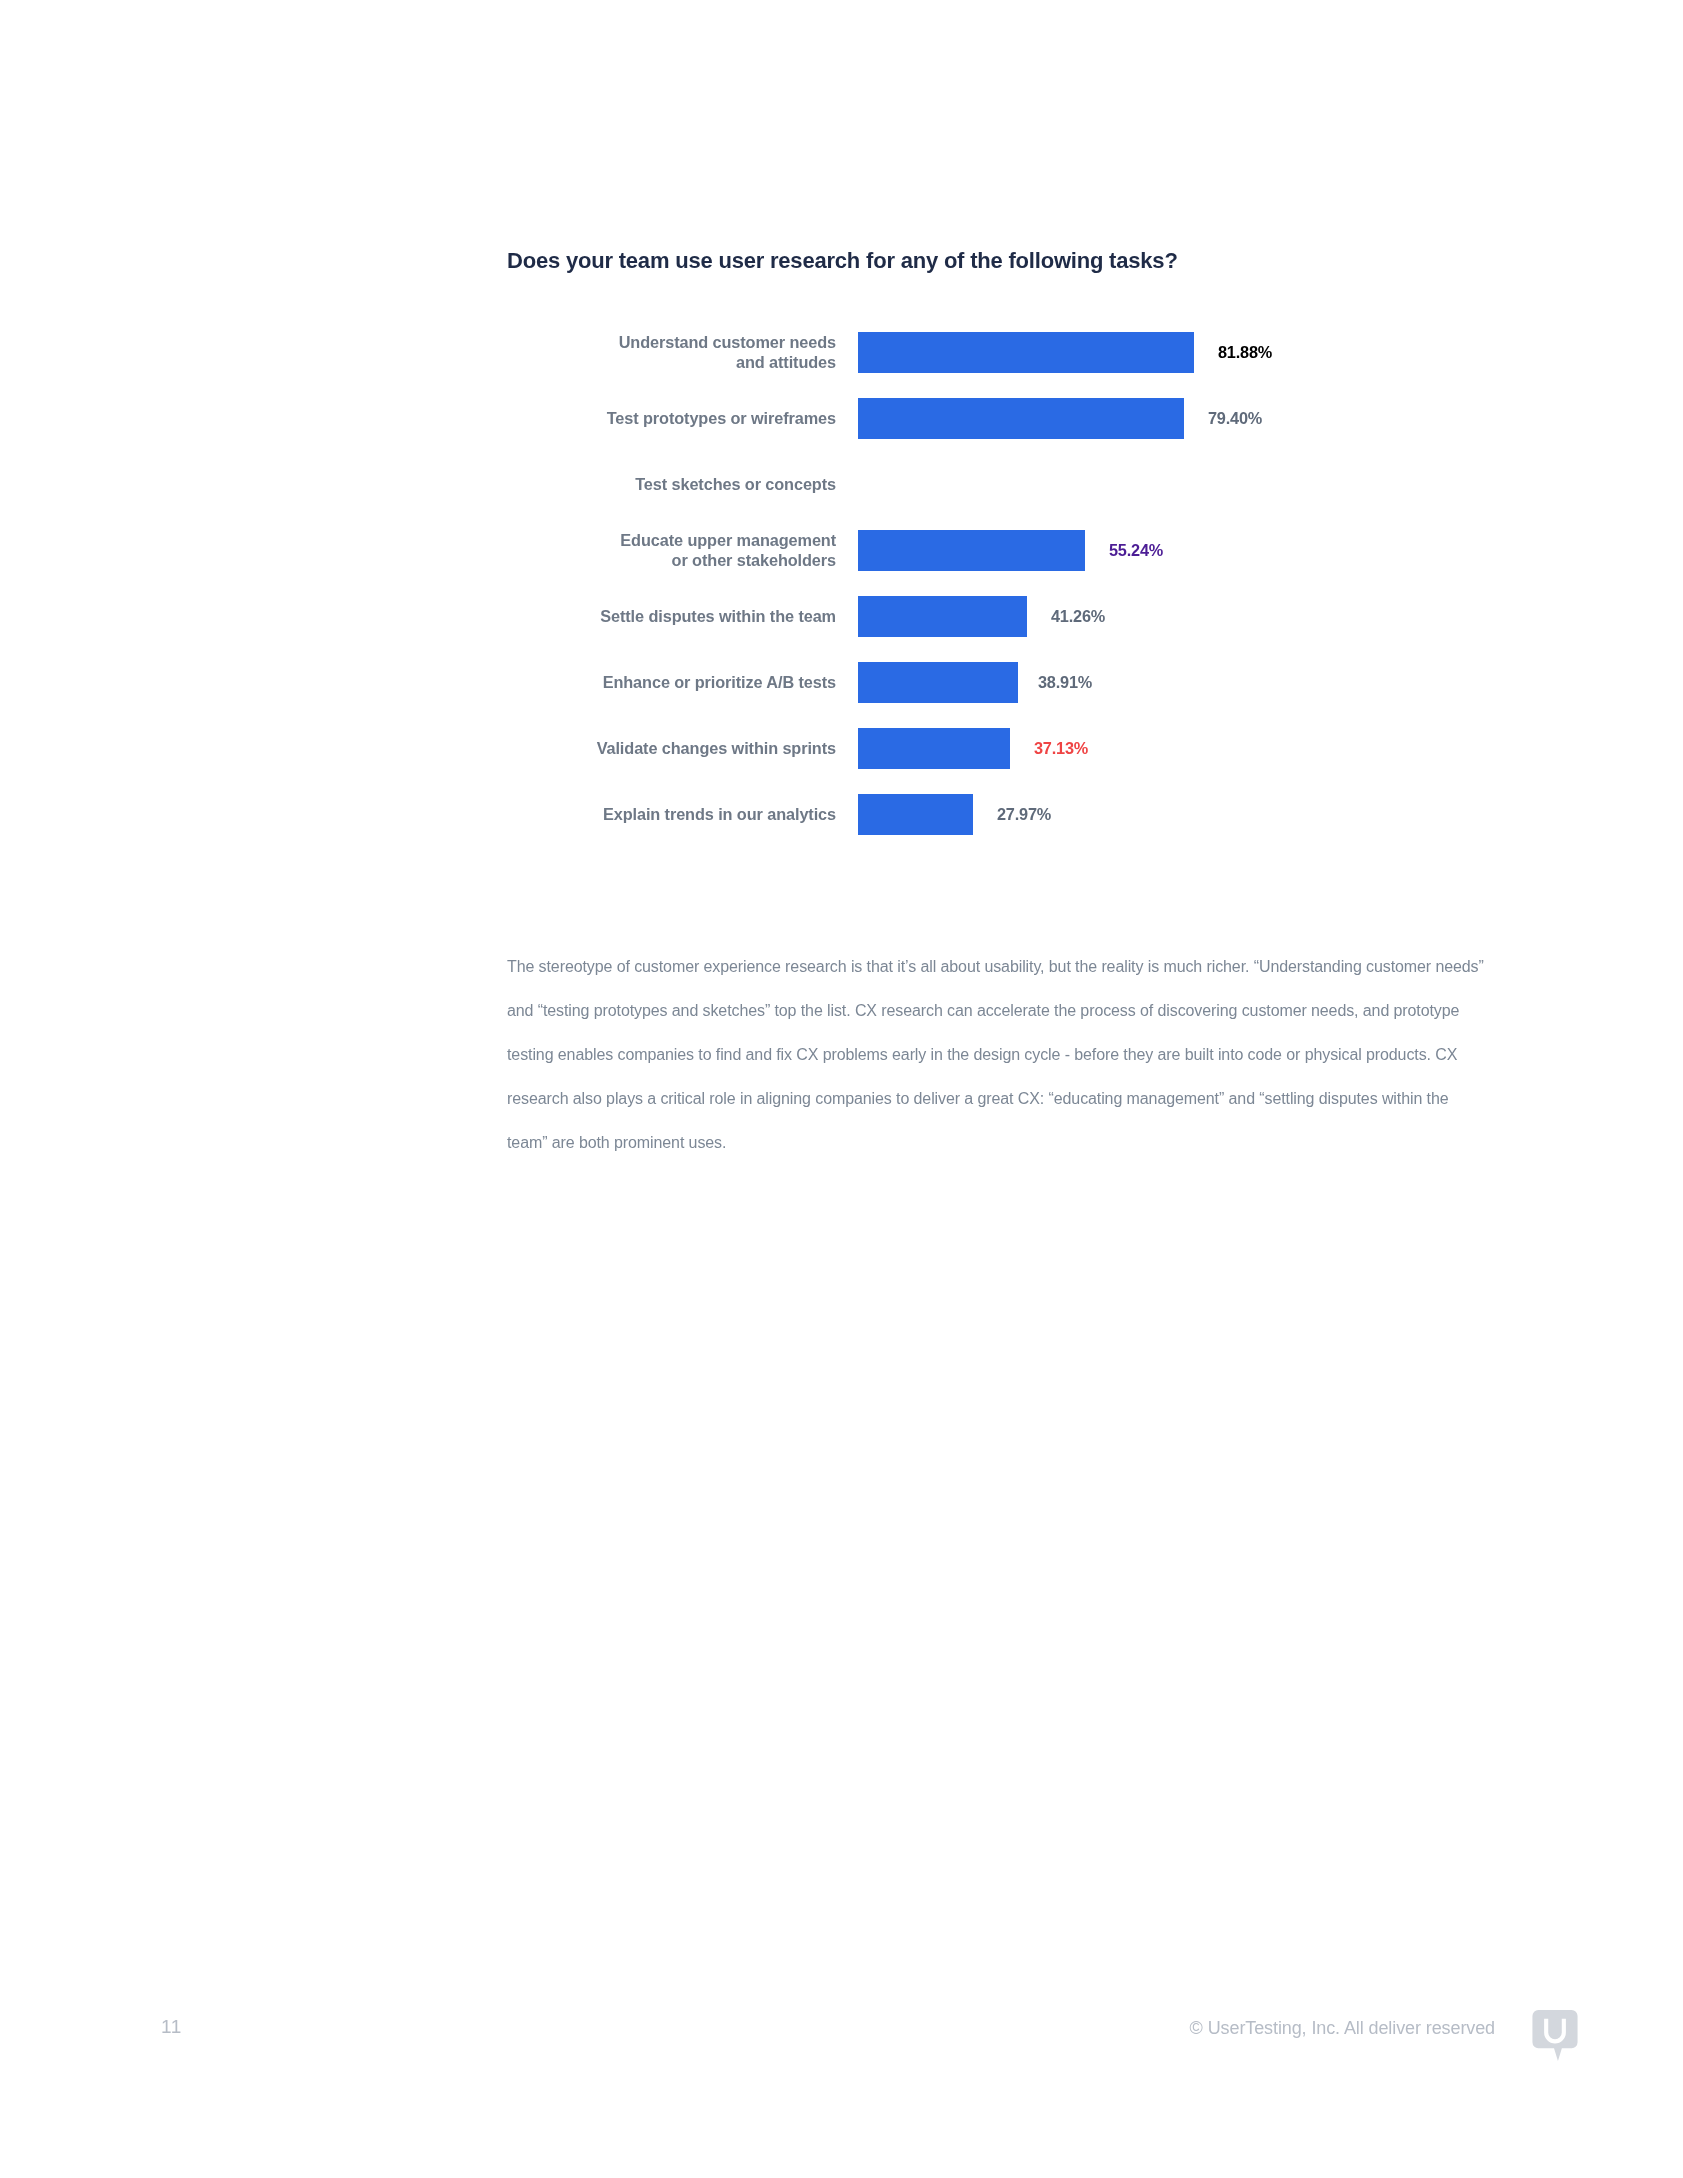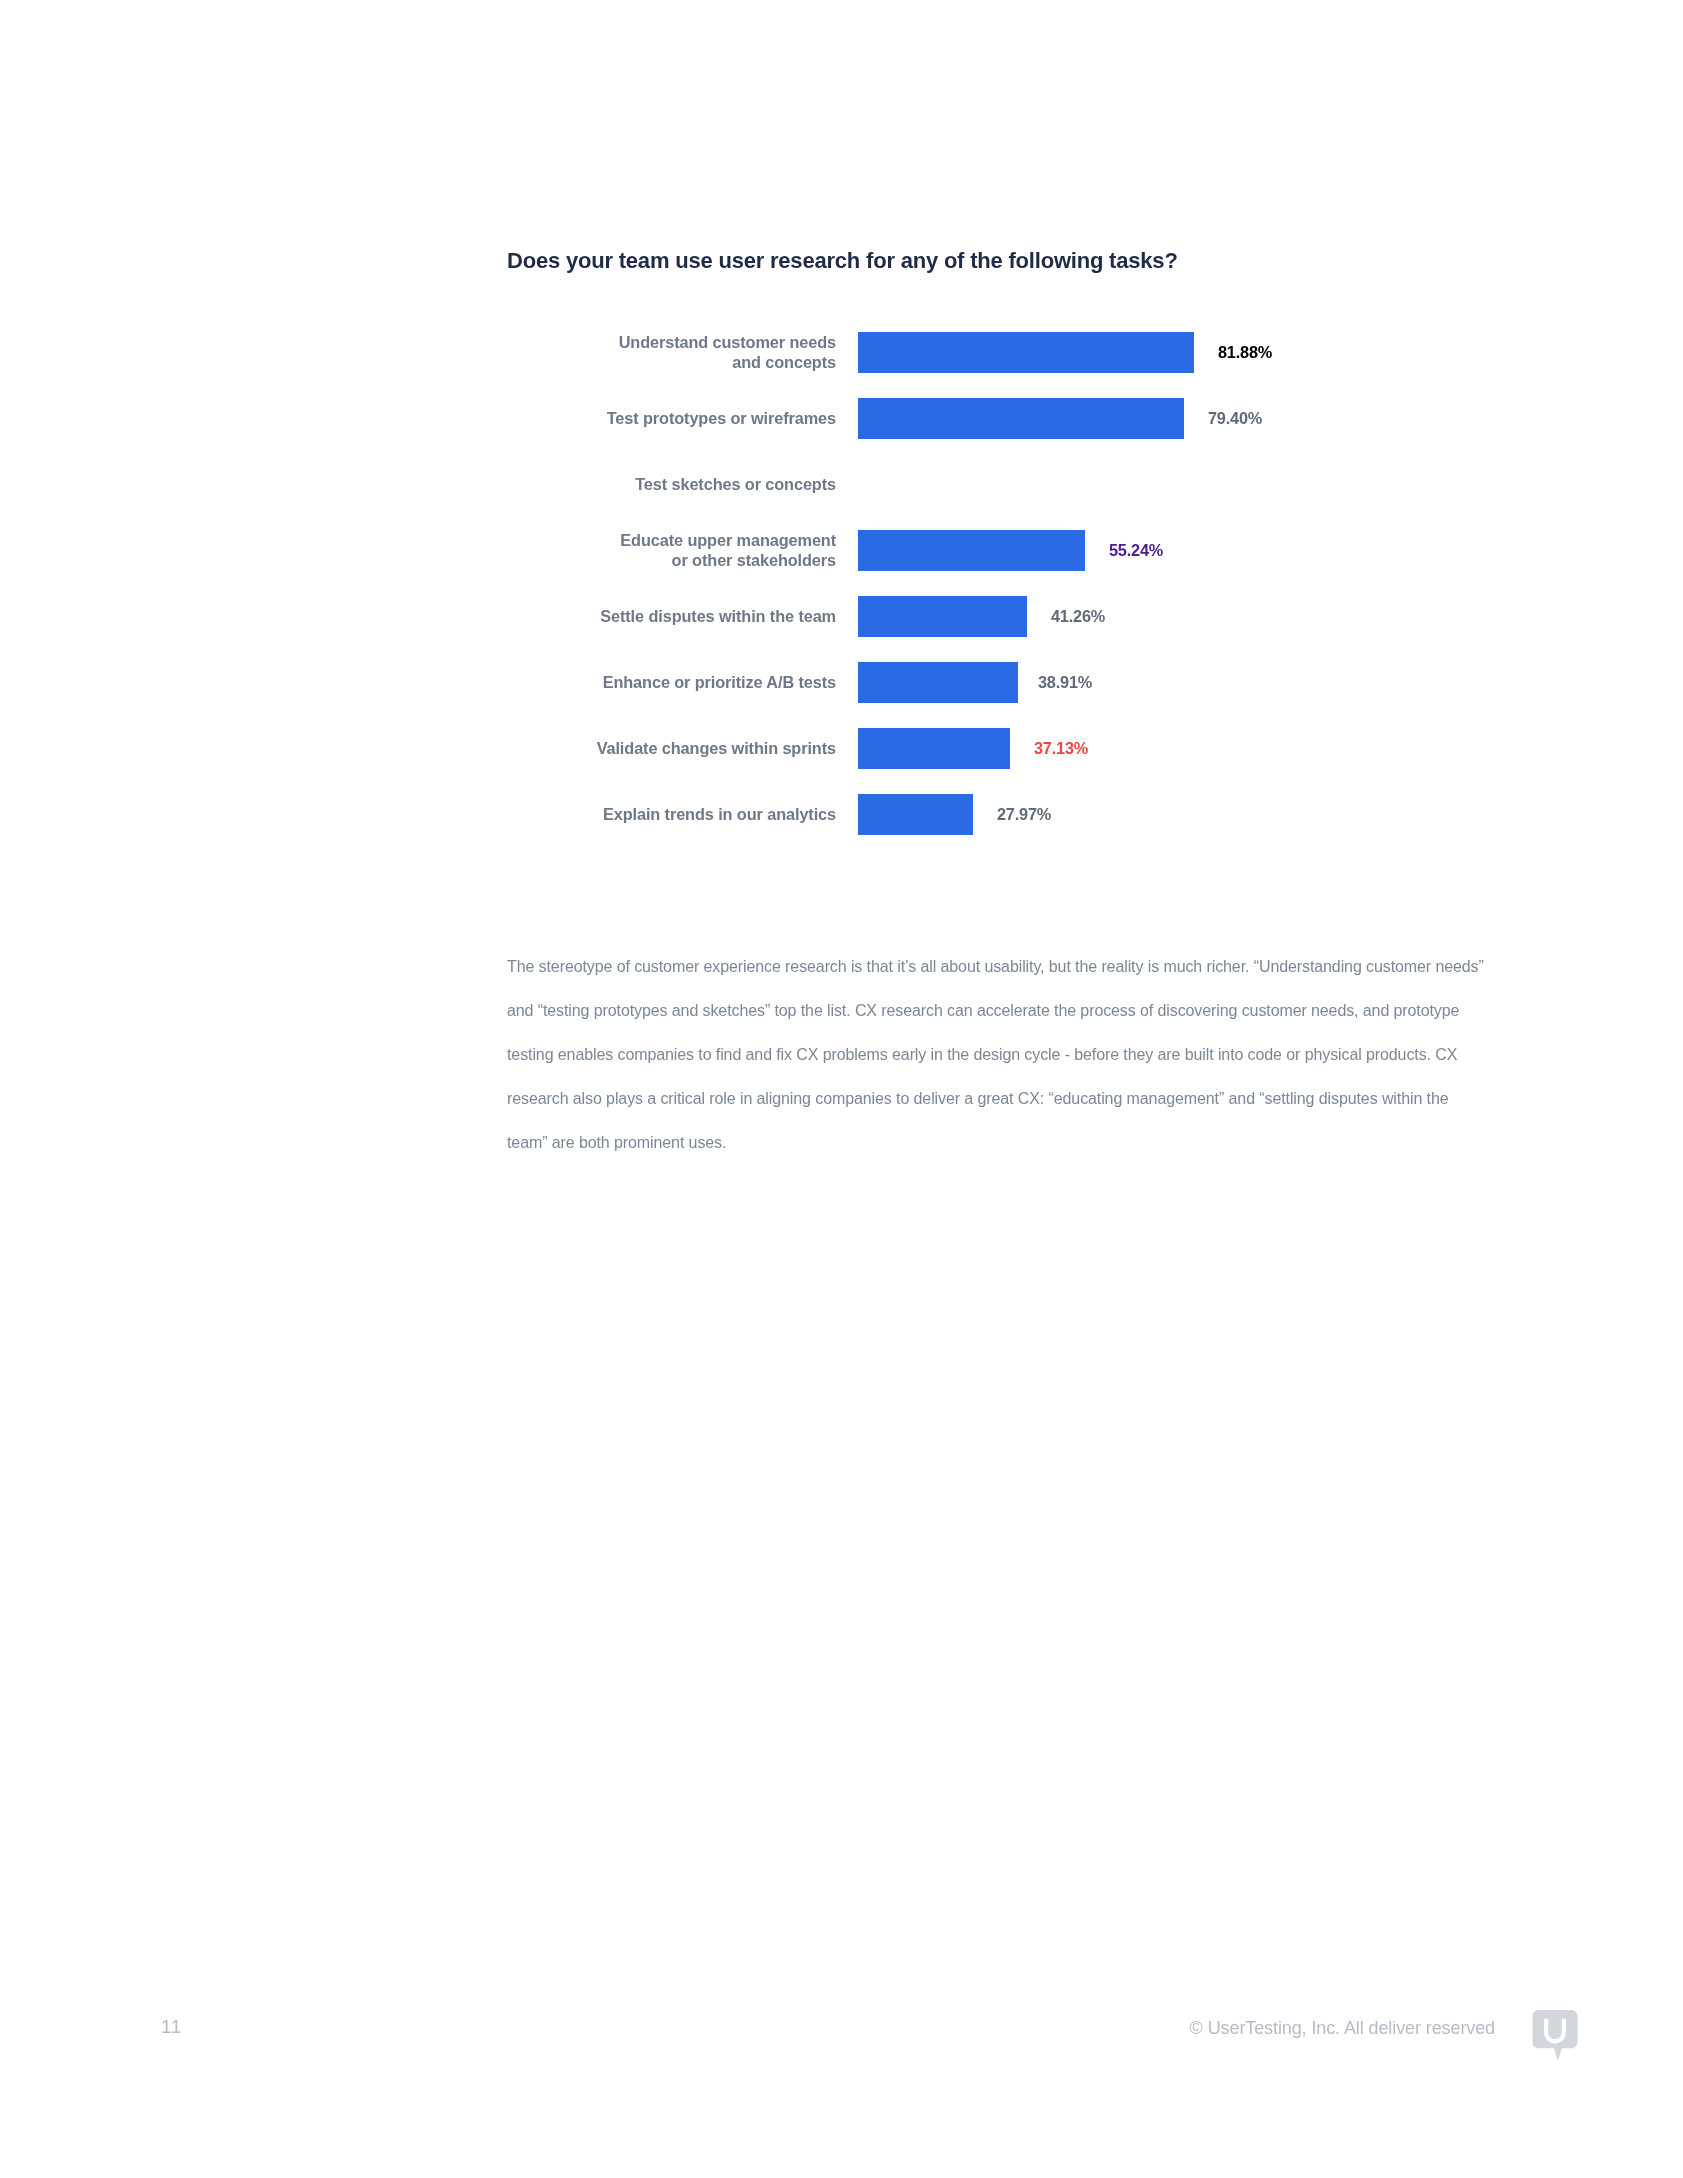--- a/index.html
+++ b/index.html
@@ -136,21 +136,21 @@
 
 <div class="page">
 
   <section class="chart-block">
     <h2 class="chart-title">Does your team use user research for any of the following tasks?</h2>
 
     <div class="chart-rows" id="chart-rows">
         <div class="chart-row">
           <div class="row-label">
             <div>Understand customer needs</div>
-            <div>and concepts</div>
+            <div>and attitudes</div>
           </div>
           <div class="bar-area">
             <div class="bar" style="width: 336px; background: rgb(42, 106, 228);"></div>
             <div class="bar-value" style="color: #000000;">81.88%</div>
           </div>
         </div>
         <div class="chart-row">
           <div class="row-label">
             <div>Test prototypes or wireframes</div>
           </div>

